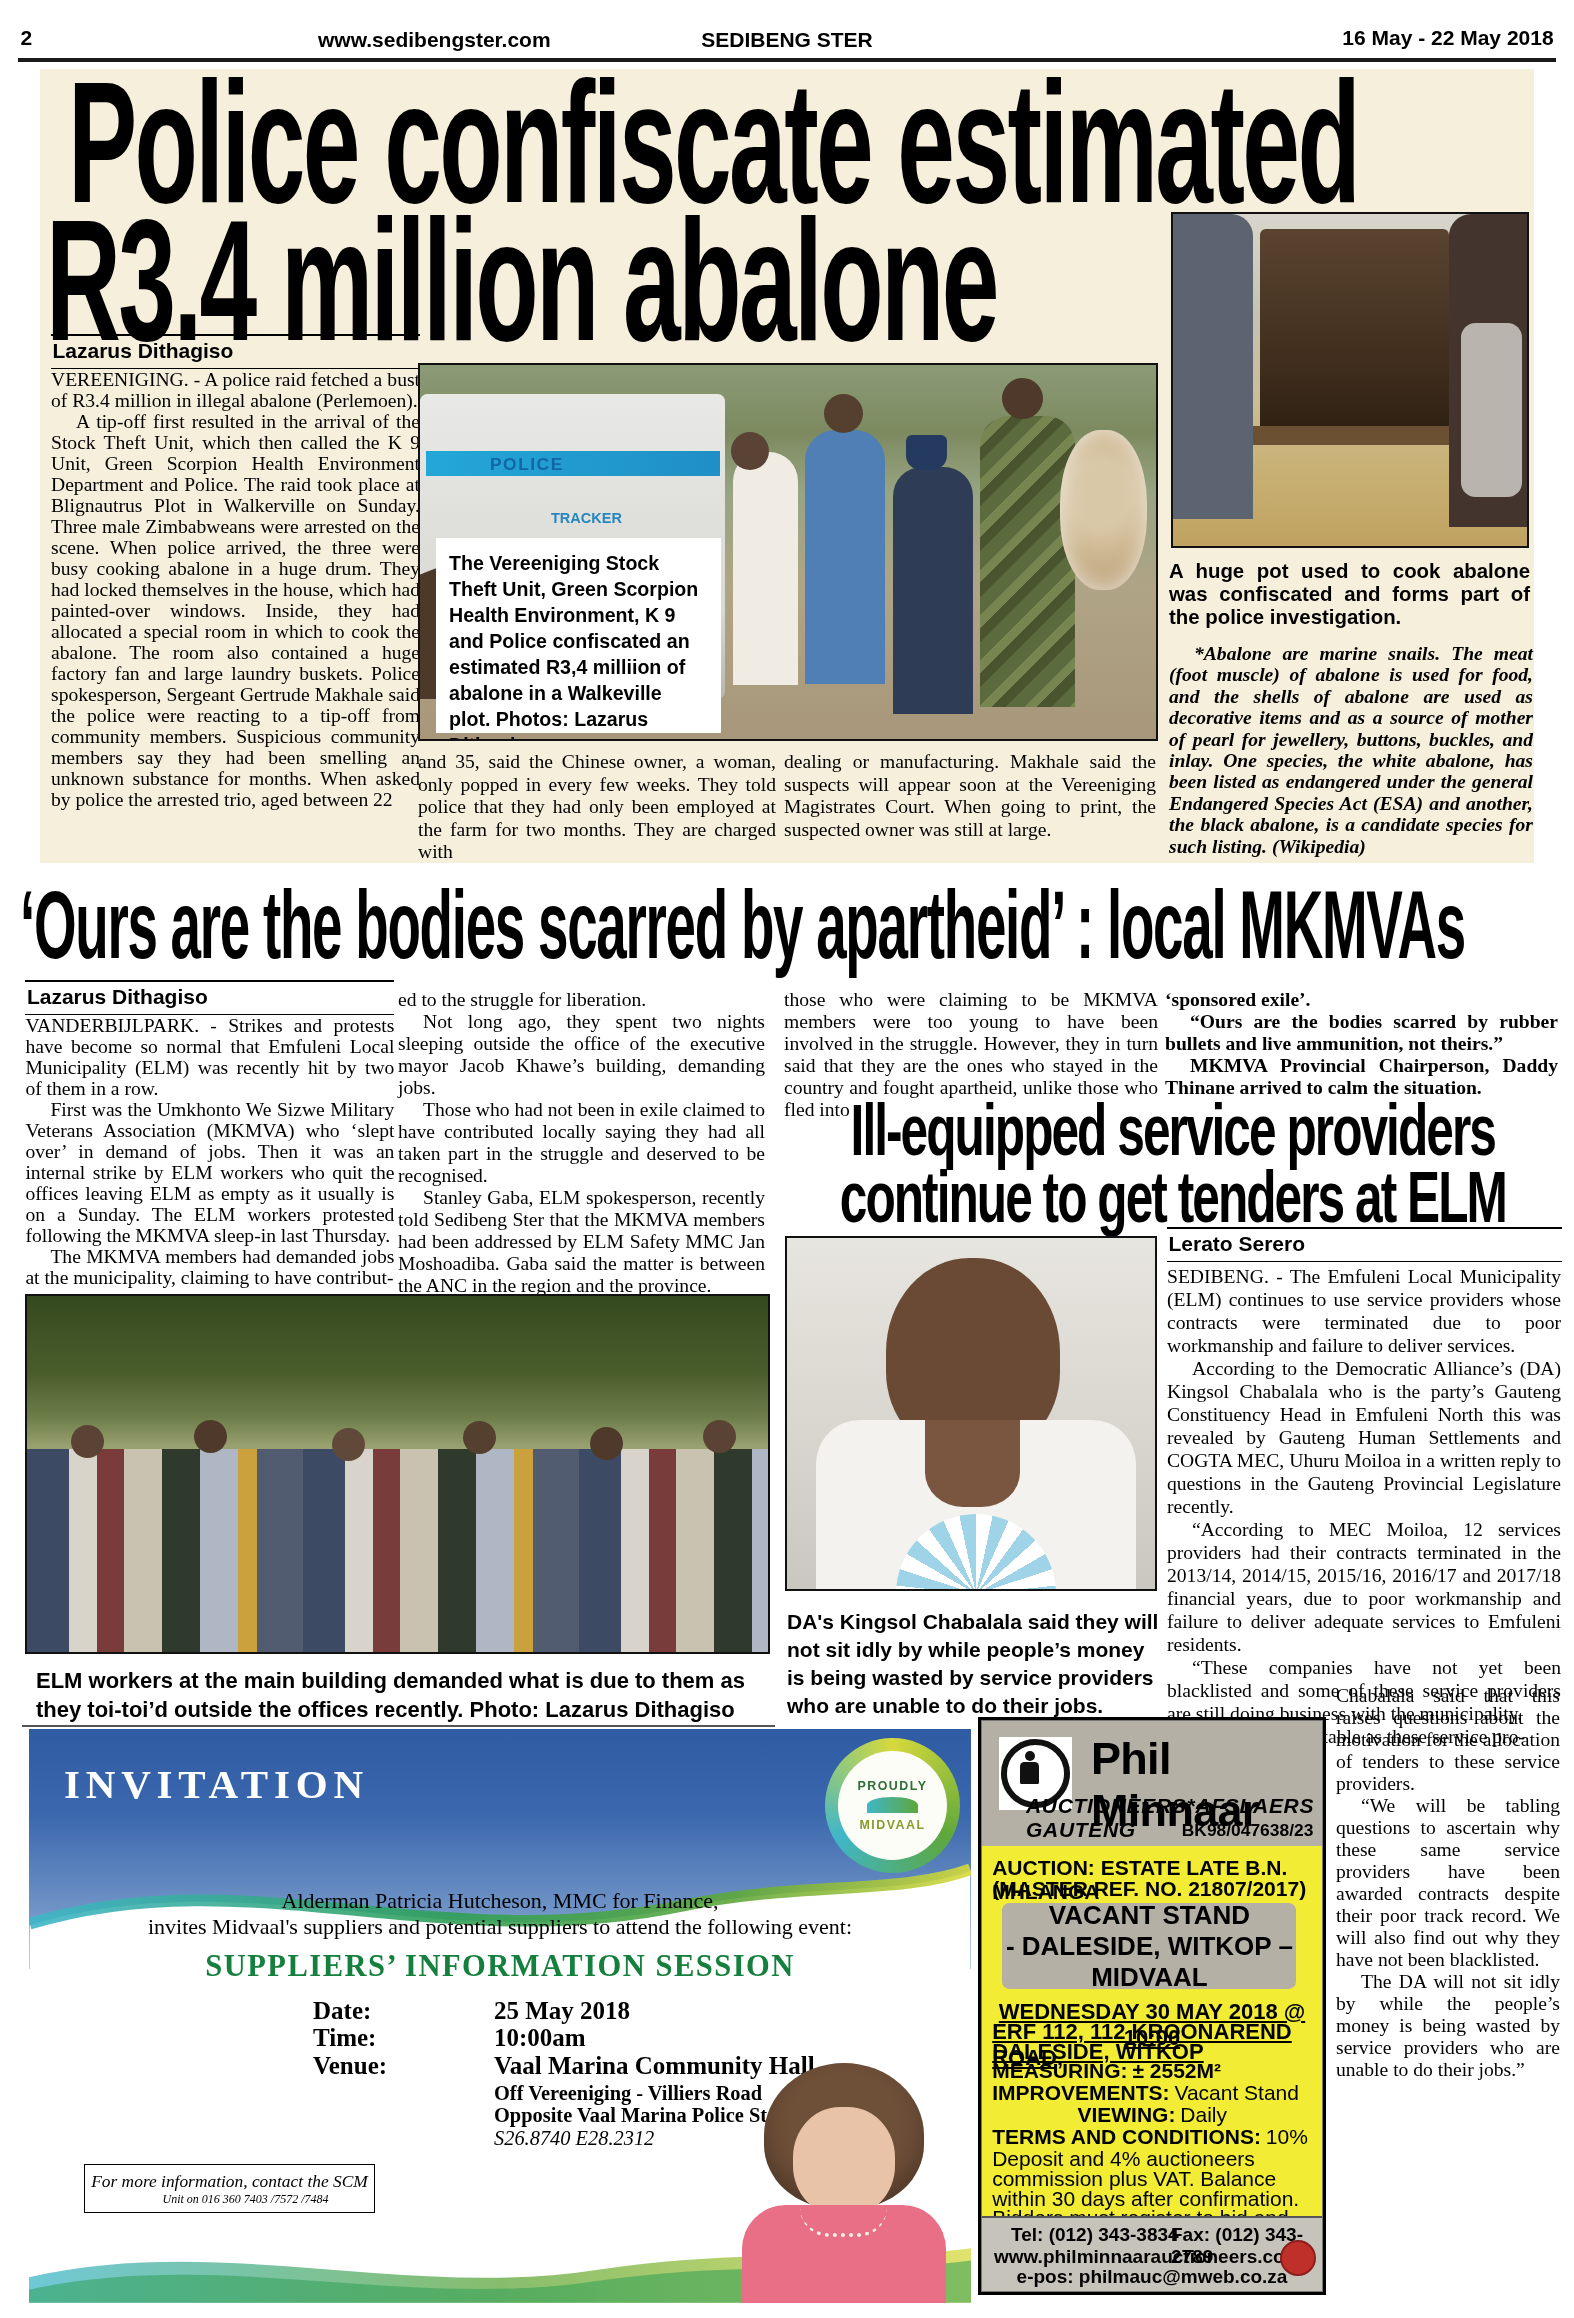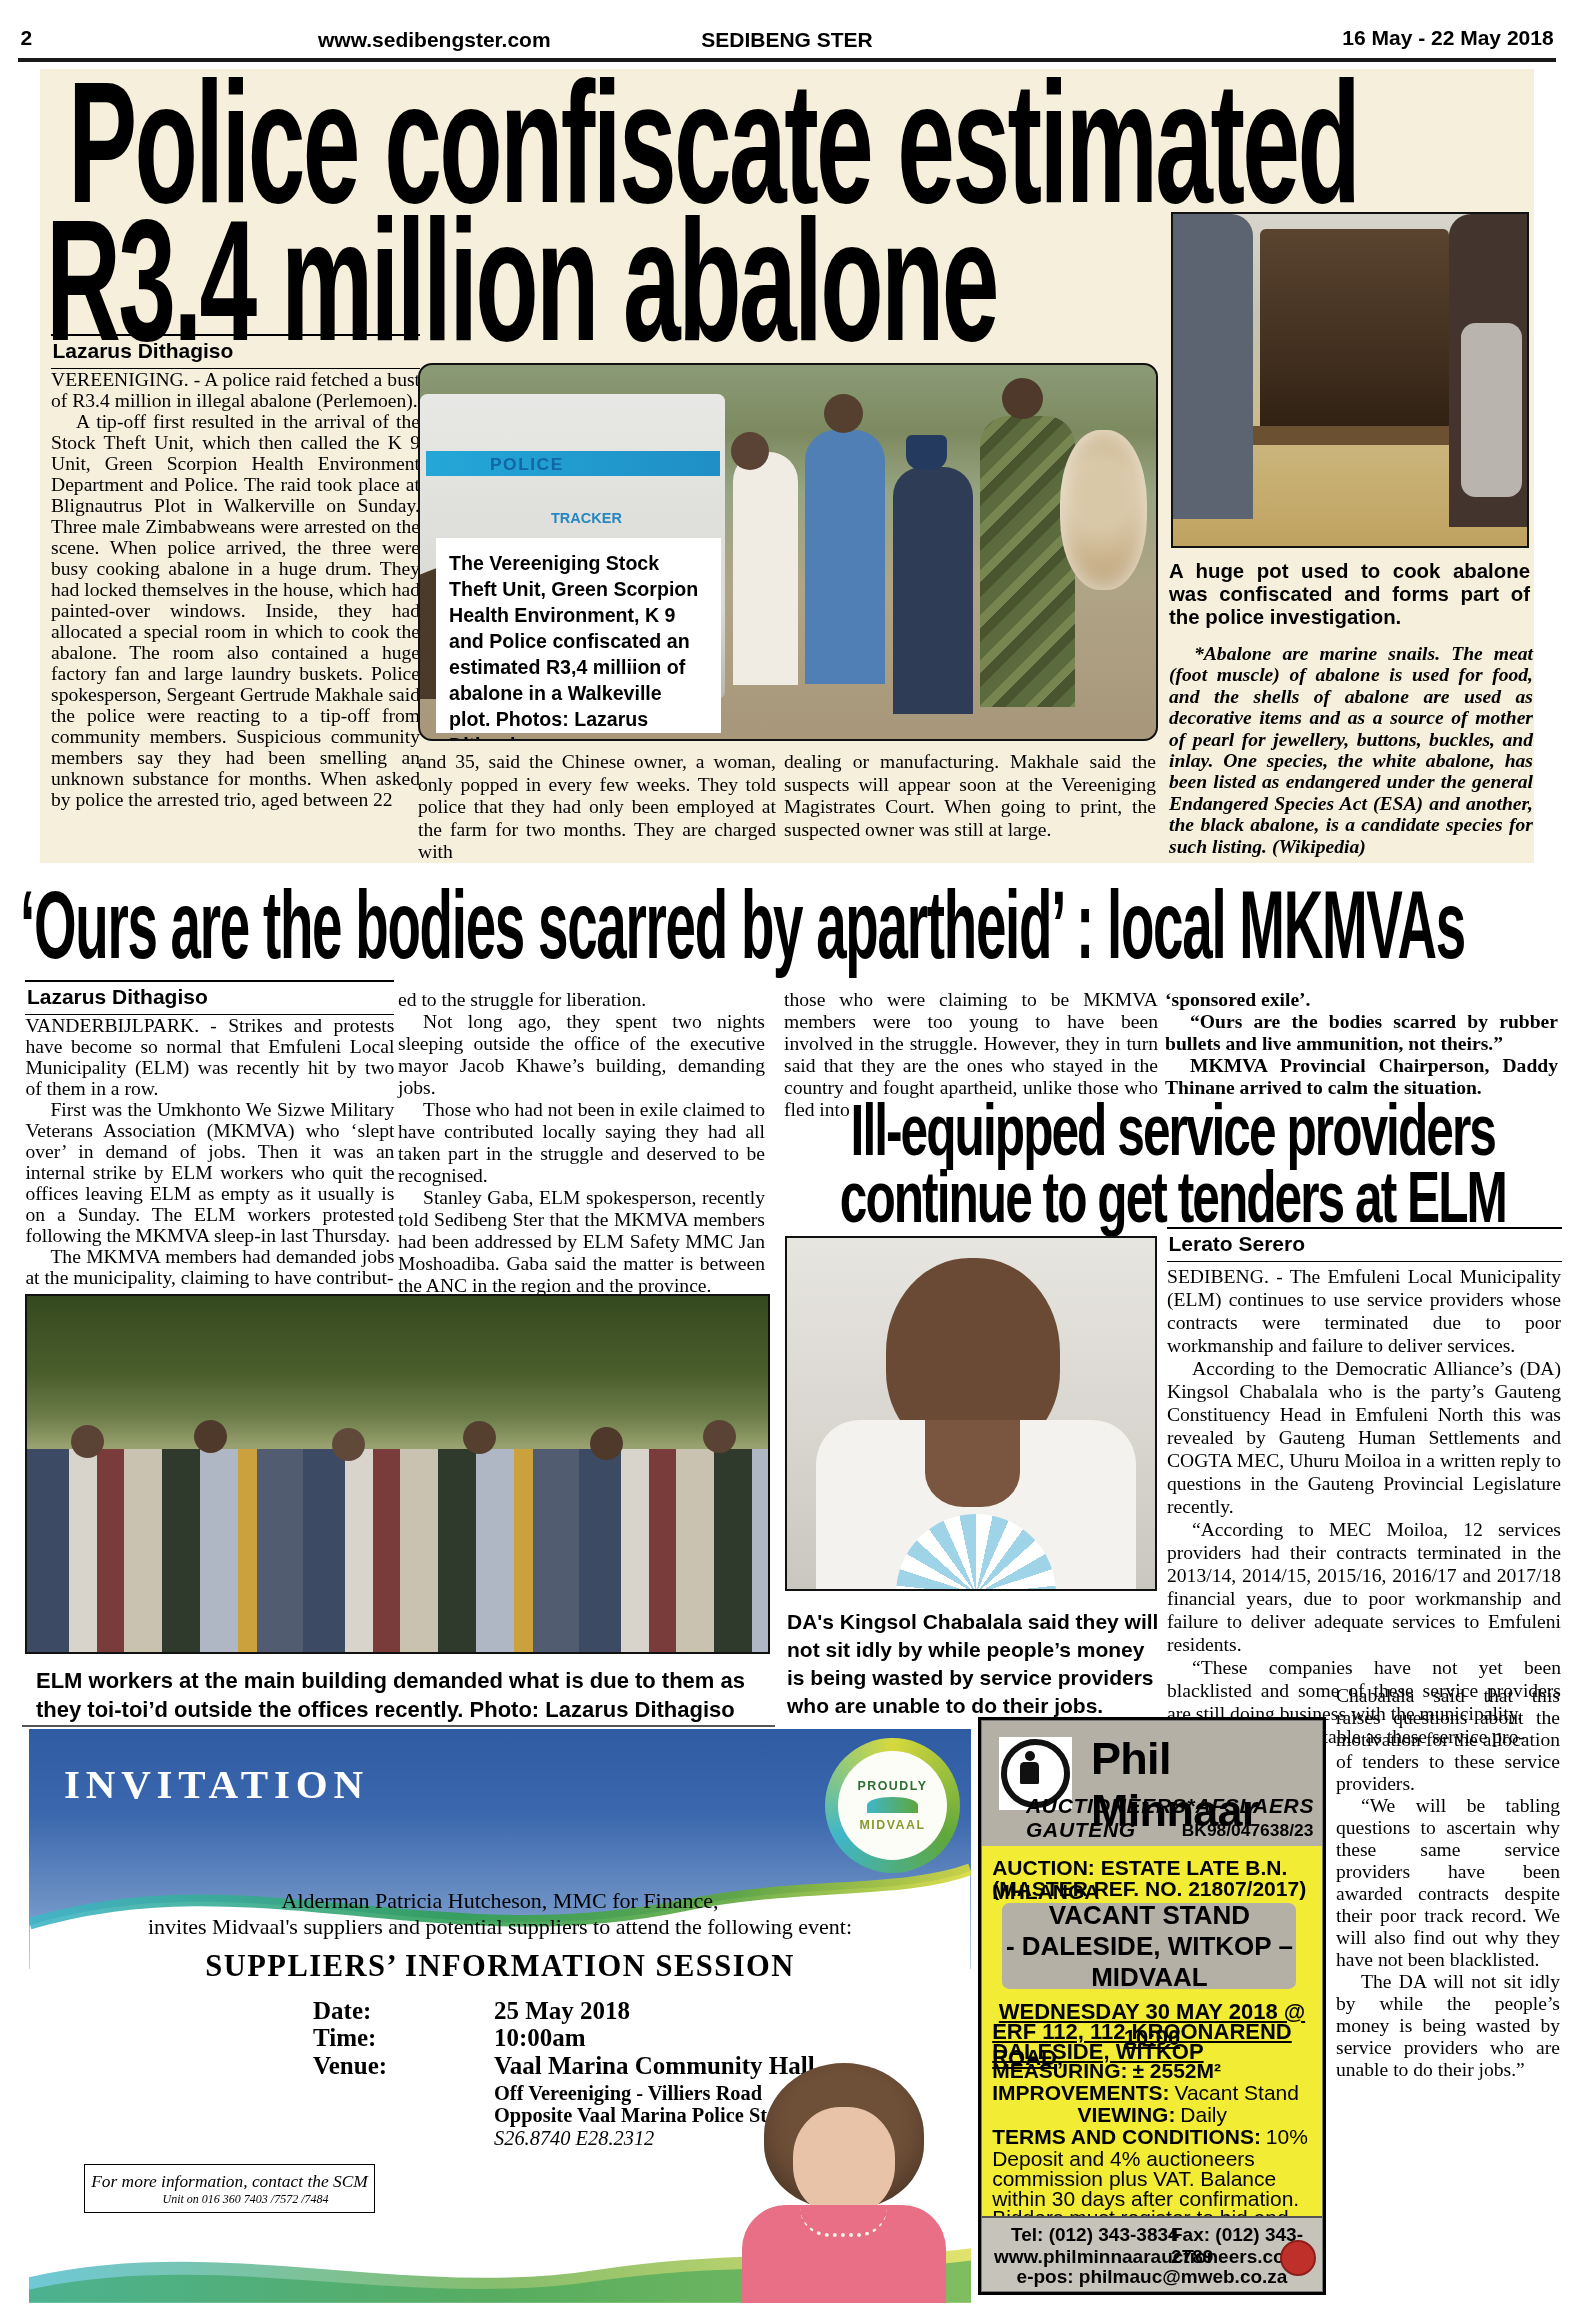--- a/index.html
+++ b/index.html
@@ -48,21 +48,21 @@
   <div class="abs headline" style="left:28px; top:-13px; font-size:173px; transform:scaleX(0.60);">Police confiscate estimated</div>
   <div class="abs headline" style="left:5.8px; top:125px; font-size:173px; transform:scaleX(0.60);">R3.4 million abalone</div>
 
   <div class="abs byline" style="left:11px; top:265px; width:367px;">Lazarus Dithagiso</div>
 
   <div class="abs body-text" style="left:11px; top:300px; width:369px; line-height:21px;">
     <p>VEREENIGING. - A police raid fetched a bust of R3.4 million in illegal abalone (Perlemoen).</p>
     <p>A tip-off first resulted in the arrival of the Stock Theft Unit, which then called the K 9 Unit, Green Scorpion Health Environment Department and Police. The raid took place at Blignautrus Plot in Walkerville on Sunday. Three male Zimbabweans were arrested on the scene.  When police arrived, the three were busy cooking abalone in a huge drum. They had locked themselves in the house, which had painted-over windows. Inside, they had allocated a special room in which to cook the abalone. The room also contained a huge factory fan and large laundry buskets. Police spokesperson, Sergeant Gertrude Makhale said the police were reacting to a tip-off from community members. Suspicious community members say they had been smelling an unknown substance for months. When asked by police the arrested trio, aged between 22</p>
   </div>
 
-  <div class="abs photo" style="left:378px; top:294px; width:740px; height:378px; background:linear-gradient(180deg,#8b9b77 0%,#7d8a60 18%,#97a482 34%,#b0a486 60%,#a8977a 100%);border-radius:14px;">
+  <div class="abs photo" style="left:378px; top:294px; width:740px; height:378px; background:linear-gradient(180deg,#8b9b77 0%,#7d8a60 18%,#97a482 34%,#b0a486 60%,#a8977a 100%);">
     <div class="abs" style="left:0; top:29px; width:305px; height:305px; background:linear-gradient(180deg,#e8e9e6,#d9dad4 70%,#b7b6ac); border-radius:7.3px;">
       <div class="abs" style="left:5.8px; top:57px; width:294px; height:25px; background:linear-gradient(90deg,#24a7d8,#1f8fc6);"></div>
       <div class="abs sans" style="left:70px; top:60px; font-weight:700; font-size:17.4px; color:#1166a8; letter-spacing:1.5px;">POLICE</div>
       <div class="abs sans" style="left:131px; top:116px; font-weight:700; font-size:14.5px; color:#2787c0;">TRACKER</div>
       <div class="abs sans" style="left:143px; top:143px; font-weight:700; font-size:14.5px; color:#2787c0;">DOG</div>
       <div class="abs" style="left:-44px; top:167px; width:218px; height:138px; background:#4b3a2a; border-radius:50% 50% 0 0;"></div>
     </div>
     <div class="abs" style="left:313px; top:87px; width:65px; height:233px; background:#f0ece4; border-radius:29px 29px 0 0;"></div>
     <div class="abs" style="left:311px; top:67px; width:38px; height:38px; background:#5a4335; border-radius:50%;"></div>
     <div class="abs" style="left:385px; top:65px; width:80px; height:254px; background:#4f7fb5; border-radius:30.5px 30.5px 0 0;"></div>
@@ -189,21 +189,21 @@
   <div class="abs seal" style="left:796px; top:8.7px; width:135px; height:135px; background:conic-gradient(#d6d93c,#5ea73c,#3fb6c9,#d6d93c); display:flex; align-items:center; justify-content:center;">
     <div class="seal" style="width:109px; height:109px; background:#fdfdf7; position:relative; display:flex; flex-direction:column; align-items:center; justify-content:center;">
       <div class="sans" style="font-size:12.4px; font-weight:700; color:#2c6e35; letter-spacing:1.5px;">PROUDLY</div>
       <div style="width:51px; height:16px; background:linear-gradient(90deg,#3fb6c9,#5ea73c); border-radius:50% 50% 0 0; margin:4.4px 0;"></div>
       <div class="sans" style="font-size:12.4px; font-weight:700; color:#8a9a2f; letter-spacing:1.5px;">MIDVAAL</div>
     </div>
   </div>
 
   <div class="abs inv-serif" style="left:0; top:159px; width:942px; text-align:center; font-size:22px;">Alderman Patricia Hutcheson, MMC for Finance,</div>
   <div class="abs inv-serif" style="left:0; top:185px; width:942px; text-align:center; font-size:22px;">invites Midvaal's suppliers and potential suppliers to attend the following event:</div>
-  <div class="abs inv-serif" style="left:0; top:220px; width:942px; text-align:center; font-size:30.5px; font-weight:700; color:#000000; letter-spacing:1.5px;">SUPPLIERS’ INFORMATION SESSION</div>
+  <div class="abs inv-serif" style="left:0; top:220px; width:942px; text-align:center; font-size:30.5px; font-weight:700; color:#15803d; letter-spacing:1.5px;">SUPPLIERS’ INFORMATION SESSION</div>
 
   <div class="abs inv-serif" style="left:284px; top:268px; font-size:25px; font-weight:700;">Date:</div>
   <div class="abs inv-serif" style="left:465px; top:268px; font-size:25px; font-weight:700;">25 May 2018</div>
   <div class="abs inv-serif" style="left:284px; top:295px; font-size:25px; font-weight:700;">Time:</div>
   <div class="abs inv-serif" style="left:465px; top:295px; font-size:25px; font-weight:700;">10:00am</div>
   <div class="abs inv-serif" style="left:284px; top:323px; font-size:25px; font-weight:700;">Venue:</div>
   <div class="abs inv-serif" style="left:465px; top:323px; font-size:25px; font-weight:700;">Vaal Marina Community Hall</div>
   <div class="abs inv-serif" style="left:465px; top:353px; font-size:20.4px; font-weight:700;">Off Vereeniging - Villiers Road</div>
   <div class="abs inv-serif" style="left:465px; top:375px; font-size:20.4px; font-weight:700;">Opposite Vaal Marina Police Station</div>
   <div class="abs inv-serif" style="left:465px; top:398px; font-size:20.4px; font-style:italic;">S26.8740 E28.2312</div>

